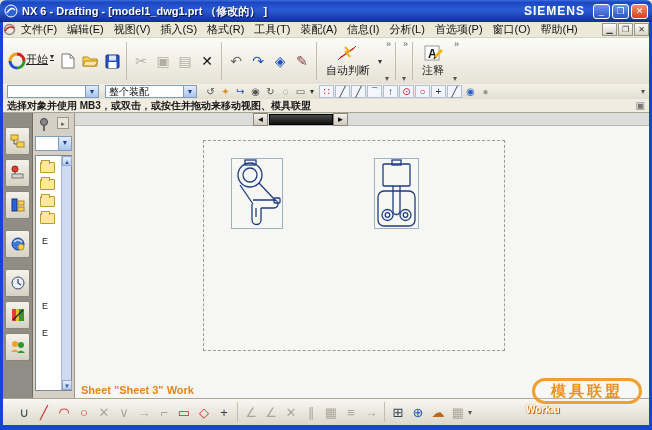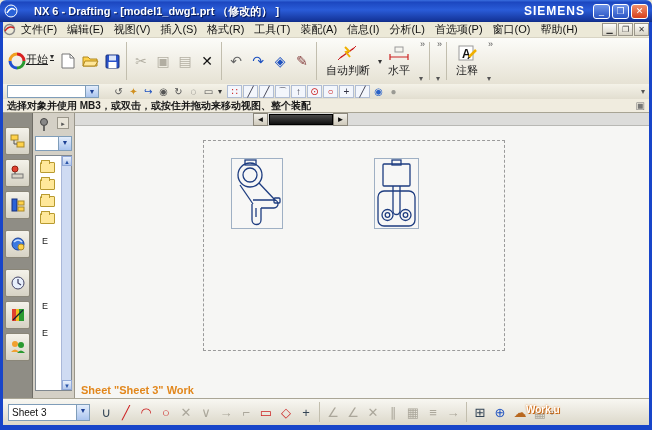--- a/index.html
+++ b/index.html
@@ -3,21 +3,21 @@
 <meta charset="utf-8">
 <style>
   html,body{margin:0;padding:0;background:#555;}
   *{box-sizing:border-box;font-family:"Liberation Sans","DejaVu Sans",sans-serif;}
   .screen{position:relative;width:652px;height:430px;background:#ece9d8;overflow:hidden;}
   .abs{position:absolute;}
   
   .titlebar{left:0;top:0;width:652px;height:22px;border-radius:6px 6px 0 0;
     background:linear-gradient(180deg,#3a6fe0 0%,#1c47c0 10%,#2a5cd8 45%,#15369c 92%,#102c84 100%);
     display:flex;align-items:center;padding:0 4px;color:#fff;}
-  .title-text{font-size:11px;font-weight:bold;margin-left:16px;flex:0 0 auto;text-shadow:1px 1px 1px #00124a;}
+  .title-text{font-size:11px;font-weight:bold;margin-left:4px;flex:0 0 auto;text-shadow:1px 1px 1px #00124a;}
   .brand{margin-left:auto;font-size:12px;font-weight:bold;letter-spacing:1px;margin-right:6px;}
   .winbtn{width:17px;height:15px;margin-left:2px;border:1px solid #fff;border-radius:3px;
     font-size:9px;line-height:12px;text-align:center;color:#fff;
     background:linear-gradient(180deg,#6f94e8,#2b55c4);}
   .winbtn.close{background:linear-gradient(180deg,#f0906c,#d8401c);}
   .edge{background:#1845c9;}
   .menubar{left:3px;top:22px;width:646px;height:16px;background:#ece9d8;display:flex;align-items:center;
     border-bottom:1px solid #d8d4c4;font-size:11px;}
   .menu-item{padding:1px 5px;color:#111;}
   .mdi{margin-left:auto;display:flex;}
@@ -179,27 +179,20 @@
       <span class="more">▾</span>
       <div class="bigbtn">
         <svg width="22" height="16" viewBox="0 0 22 16">
           <path d="M3 13 L17 3" stroke="#c22" stroke-width="1.5"></path>
           <path d="M1 15 L5 11 M15 5 L19 1" stroke="#c22" stroke-width="1"></path>
           <path d="M8 2 L12 6 L9 7 L13 12" stroke="#f0b000" stroke-width="2" fill="none"></path>
         </svg>
         <span class="lbl">自动判断</span>
       </div>
       <span class="caret">▾</span>
-      <div class="bigbtn">
-        <svg width="22" height="16" viewBox="0 0 22 16">
-          <rect x="7" y="2" width="8" height="5" fill="none" stroke="#999"></rect>
-          <path d="M2 12 H20 M2 9 V15 M20 9 V15" stroke="#c22" stroke-width="1.2"></path>
-        </svg>
-        <span class="lbl">水平</span>
-      </div>
     </div>
     <div class="tb-sep"></div>
 
     <div class="grp">
       <span class="chev">»</span>
       <span class="more">▾</span>
     </div>
     <div class="tb-sep"></div>
 
     <div class="grp">
@@ -216,20 +209,24 @@
       </div>
     </div>
   </div>
 
   <div class="abs selbar">
     <div class="combo" style="width:92px">
       <span class="val"></span>
       <span class="cbtn">▼</span>
     </div>
     <div style="width:6px"></div>
+    <div class="combo" style="width:92px">
+      <span class="val">整个装配</span>
+      <span class="cbtn">▼</span>
+    </div>
     <div style="width:6px"></div>
     <span class="sico">↺</span>
     <span class="sico" style="color:#d09020">✦</span>
     <span class="sico" style="color:#1c50c0">↪</span>
     <span class="sico">◉</span>
     <span class="sico">↻</span>
     <span class="sico">◌</span>
     <span class="sico">▭</span>
     <span class="caret">▾</span>
     <div style="width:5px"></div>
@@ -241,21 +238,21 @@
     <span class="sico tog" style="color:#c22">⊙</span>
     <span class="sico tog" style="color:#c22">○</span>
     <span class="sico tog">+</span>
     <span class="sico tog">╱</span>
     <span class="sico" style="color:#2a62c8">◉</span>
     <span class="sico" style="color:#9a9a94">●</span>
     <span style="margin-left:auto;font-size:8px;color:#555">▾</span>
   </div>
 
   <div class="abs promptbar">
-    <span>选择对象并使用 MB3，或双击，或按住并拖动来移动视图、整个装配</span>
+    <span>选择对象并使用 MB3，或双击，或按住并拖动来移动视图、模具联盟</span>
     <span class="rail-ico">▣</span>
   </div>
 
   <div class="abs main">
 
     <div class="abs resbar">
       <div class="rtab" style="top:14px">
         <svg width="16" height="16" viewBox="0 0 16 16">
           <rect x="1" y="2" width="7" height="5" fill="#ffd24a" stroke="#a8882a"></rect>
           <rect x="7" y="9" width="7" height="5" fill="#ffd24a" stroke="#a8882a"></rect>
@@ -371,24 +368,20 @@
               <circle cx="30.5" cy="56" r="2.3"></circle>
           </g>
         </svg>
       </div>
 
       <div class="workstatus">Sheet "Sheet 3" Work</div>
     </div>
   </div>
 
   <div class="abs bottombar">
-    <div class="combo" style="width:82px;height:17px">
-      <span class="val">Sheet 3</span>
-      <span class="cbtn">▼</span>
-    </div>
     <div style="width:6px"></div>
     <span class="bico dk">∪</span>
     <span class="bico">╱</span>
     <span class="bico">◠</span>
     <span class="bico">○</span>
     <span class="bico dis">✕</span>
     <span class="bico dis">∨</span>
     <span class="bico dis">→</span>
     <span class="bico dis">⌐</span>
     <span class="bico">▭</span>
@@ -408,16 +401,19 @@
     <span class="bico" style="color:#b86820">☁</span>
     <span class="bico dis">▦</span>
     <span style="font-size:8px;color:#555">▾</span>
   </div>
 
   <div class="abs edge" style="left:0;top:22px;width:3px;height:403px"></div>
   <div class="abs edge" style="left:649px;top:22px;width:3px;height:403px"></div>
   <div class="abs edge" style="left:0;top:425px;width:652px;height:5px"></div>
 
   <div class="abs wm">
+    <div class="wm-pill">
+      <span class="wm-title">模具联盟</span>
+    </div>
     <span class="wm-url">Work.u</span>
   </div>
 
 </div>
 
 </body></html>

